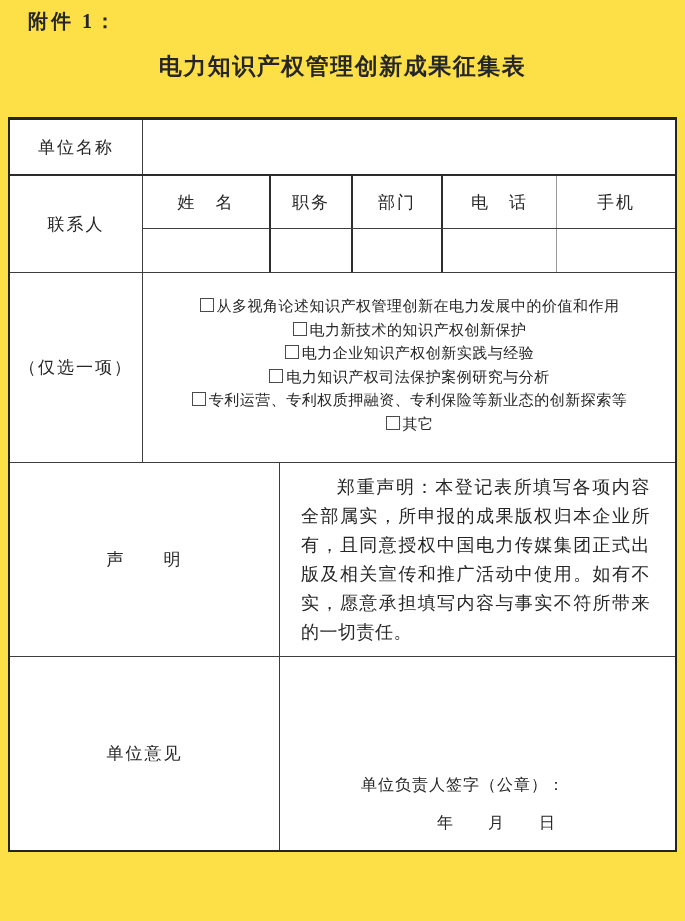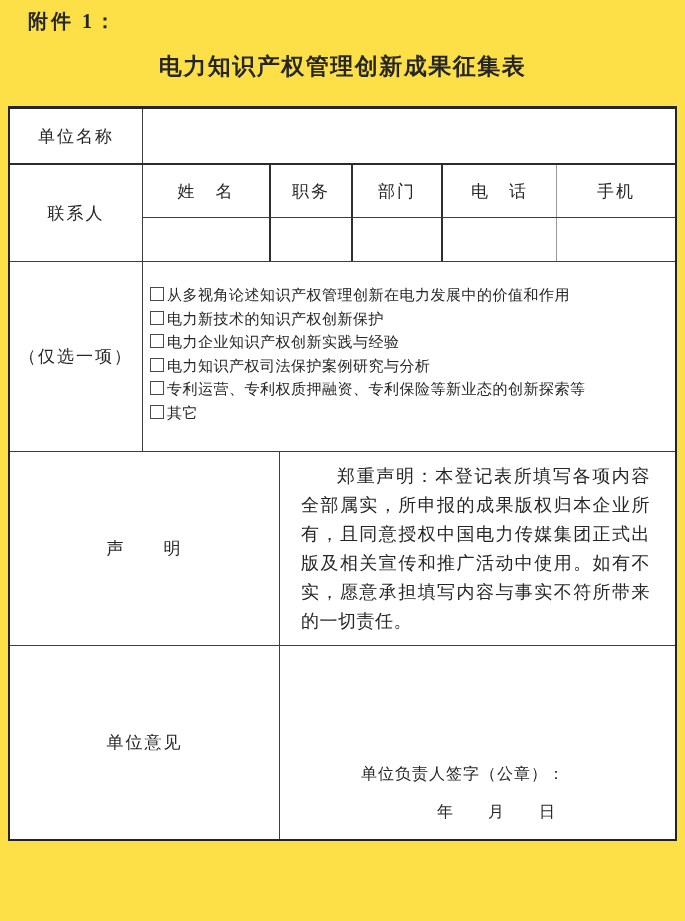--- a/index.html
+++ b/index.html
@@ -16,21 +16,21 @@
   .attachment {
     position:absolute; left:28px; top:8px;
     font-size:20px; font-weight:bold; letter-spacing:3px;
   }
   .doc-title {
     position:absolute; top:51px; left:0; width:100%;
     text-align:center;
     font-size:23px; font-weight:bold; letter-spacing:1.5px;
   }
   .form-table {
-    position:absolute; left:8px; top:106px;
+    position:absolute; left:8px; top:117px;
     width:669px;
     background:#ffffff;
     border:2px solid #242424;
     border-top-width:3px;
     box-sizing:border-box;
   }
   .row { display:flex; box-sizing:border-box; }
   .row + .row { border-top:1px solid #3d3d3d; }
   .row.thick-top { border-top:2px solid #2b2b2b; }
 
@@ -66,21 +66,21 @@
   .col-name { width:128px; }
   .col-position { width:82px; }
   .col-department { width:90px; }
   .col-phone { width:114px; border-right:1px solid #9a9a9a; }
   .col-mobile { flex:1; border-right:none; }
 
   
   .type-label-line { line-height:38px; }
   .options-cell {
     flex:1; display:flex; flex-direction:column; justify-content:center;
-    padding:10px 6px 14px 7px; font-size:15px;
+    padding:10px 6px 14px 7px; font-size:15px;align-items:center;
   }
   .option { line-height:23.5px; white-space:nowrap; letter-spacing:0.5px; }
   .checkbox {
     display:inline-block; width:12px; height:12px;
     border:1px solid #4a4a4a; background:#fff;
     margin-right:3px; vertical-align:-1px;
   }
 
   
   .decl-cell {

